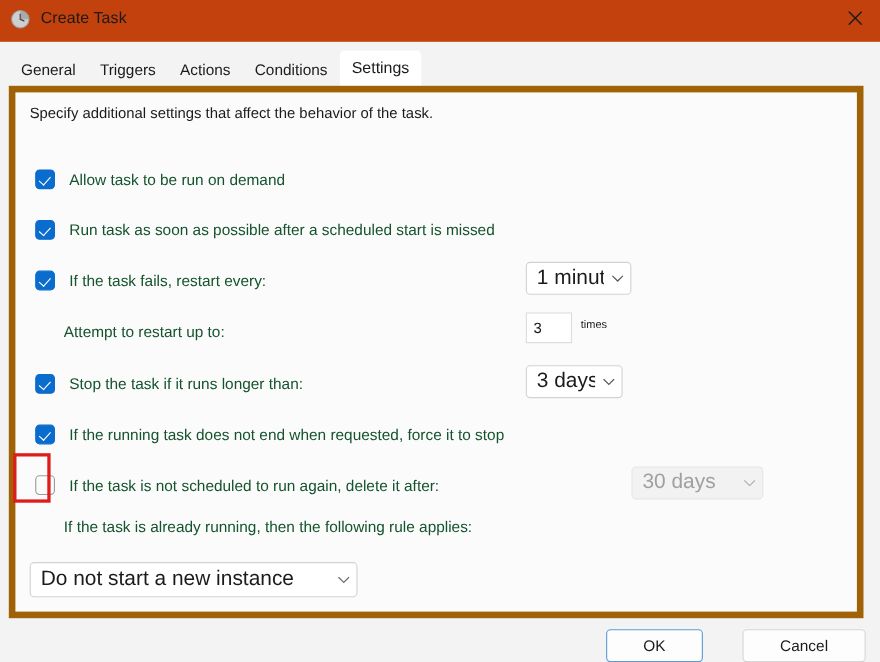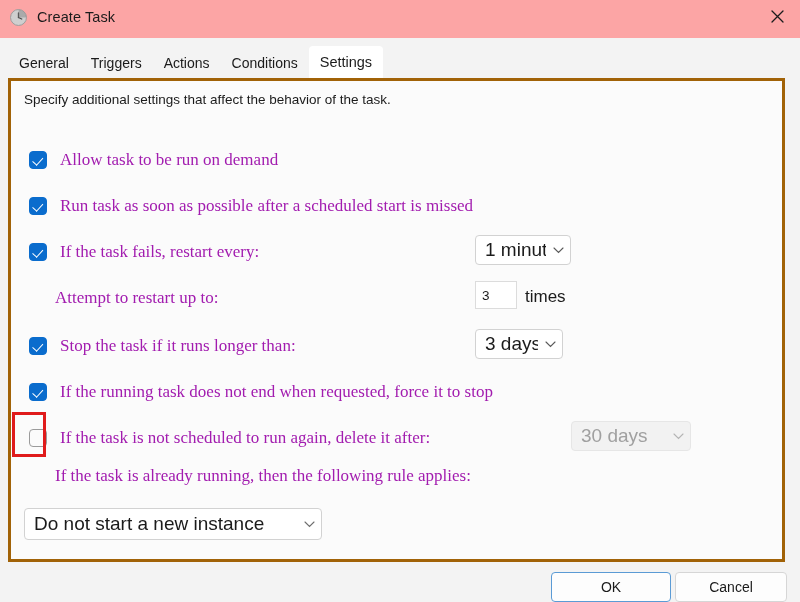--- a/index.html
+++ b/index.html
@@ -25,21 +25,21 @@
     background: #f3f3f3;
     box-sizing: border-box;
   }
 
   
   .titlebar {
     position: absolute;
     left: 0; top: 0;
     width: 800px;
     height: 38px;
-    background: #fca5a5;
+    background: #c2410c;
   }
   .title-left {
     position: absolute;
     left: 9px; top: 8px;
     display: flex;
     align-items: center;
     gap: 9px;
   }
   .clock-icon {
     width: 19px;
@@ -96,46 +96,45 @@
     font-size: 14.5px;
   }
 
   
   .panel {
     position: absolute;
     left: 8px; top: 78px;
     width: 777px;
     height: 484px;
     background: #fbfbfb;
-    border: 3px solid #a16207;
+    border: 6px solid #a16207;
     box-sizing: border-box;
   }
 
   .intro {
     position: absolute;
     left: 13px; top: 11px;
     font-size: 13.5px;
     color: #1b1b1b;
     white-space: nowrap;
   }
 
   
   .row {
     position: absolute;
     left: 0;
     height: 26px;
     display: flex;
     align-items: center;
   }
   .row-label {
-    font-size: 17px;
-    color: #a21caf;
+    font-size: 14px;
+    color: #14532d;
     white-space: nowrap;
     line-height: 26px;
-    font-family: Liberation Serif, serif;
   }
   .row-label.indent { margin-left: 44px; }
 
   
   .cb {
     width: 18px;
     height: 18px;
     box-sizing: border-box;
     border-radius: 4px;
     margin-left: 18px;
@@ -207,21 +206,21 @@
     align-items: center;
     cursor: text;
   }
   .numbox span {
     padding-left: 6px;
     font-size: 13.5px;
     color: #1b1b1b;
   }
   .unit-label {
     position: absolute;
-    font-size: 17px;
+    font-size: 10px;
     color: #1b1b1b;
     white-space: nowrap;
   }
 
   
   .annot-box {
     position: absolute;
     left: 12px; top: 412px;
     width: 34px;
     height: 45px;
@@ -362,20 +361,20 @@
         <svg width="11" height="7" viewBox="0 0 11 7">
             <path d="M1 1 L5.5 5.5 L10 1" stroke="#6e6e6e" stroke-width="1.1" fill="none" stroke-linecap="round"></path>
           </svg>
       </div>
     </div>
 
   </div>
 
   <div class="annot-box"></div>
 
-  <div class="btn default" style="left:551px; top:572px; width:120px;">
+  <div class="btn default" style="left:551px; top:572px; width:88px;">
     <span>OK</span>
   </div>
   <div class="btn normal" style="left:675px; top:572px; width:112px;">
     <span>Cancel</span>
   </div>
 
 </div>
 
 </body></html>

